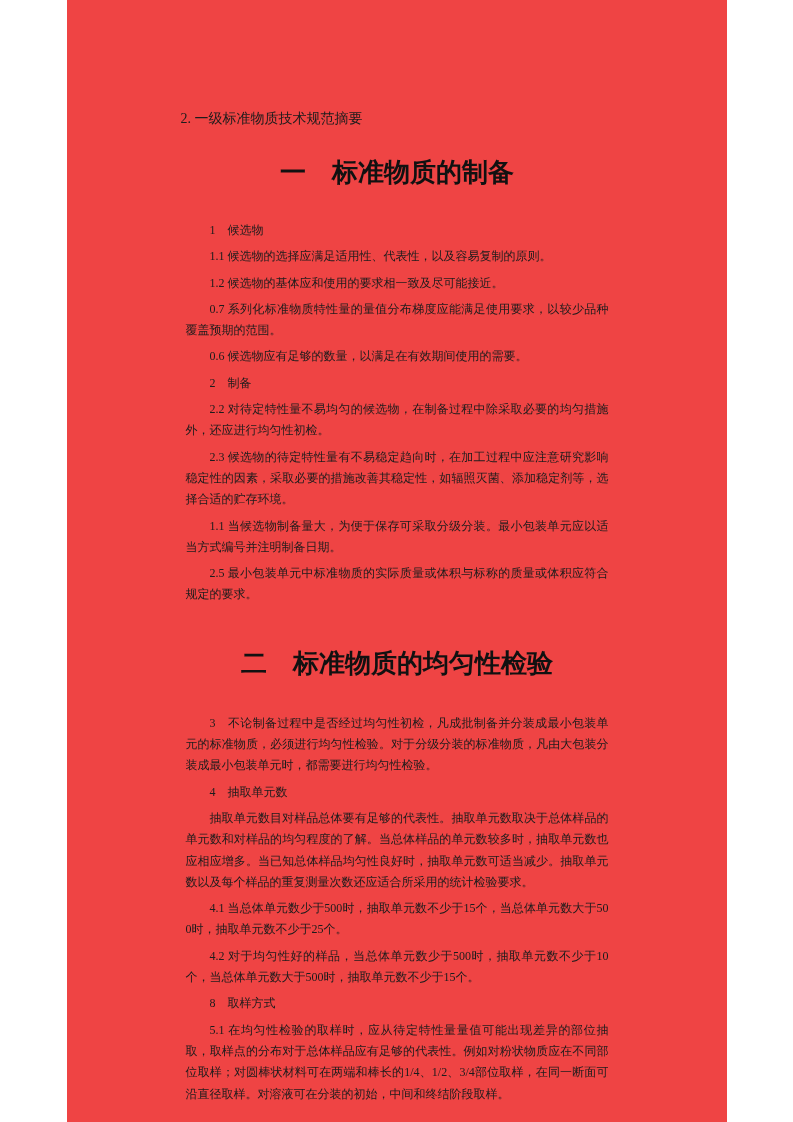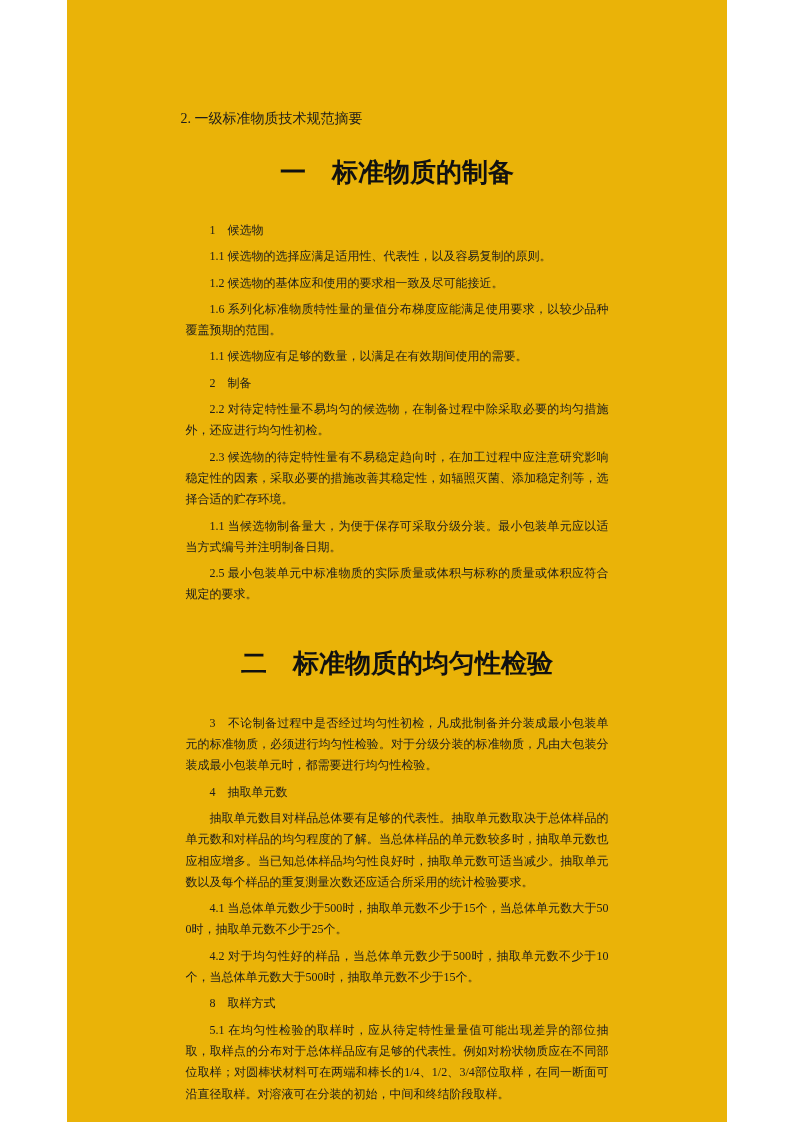--- a/index.html
+++ b/index.html
@@ -6,21 +6,21 @@
   html, body {
     margin: 0;
     padding: 0;
     background: #ffffff;
   }
   .page {
     position: relative;
     width: 660px;
     height: 1122px;
     margin: 0 auto;
-    background: #eab308;
+    background: #ef4444;
     color: #1c1c1c;
     font-family: "Liberation Serif", "DejaVu Serif", serif;
     padding: 108px 113px 10px 114px;
     overflow: hidden;
   }
   .header-note {
     font-size: 14px;
     line-height: 21px;
     text-align: left;
   }
@@ -55,22 +55,22 @@
 <div class="page">
 
   <div class="header-note">2. 一级标准物质技术规范摘要</div>
 
   <h1 class="section-title first">一　标准物质的制备</h1>
 
   <div class="body-text">
     <p>1　候选物</p>
     <p>1.1 候选物的选择应满足适用性、代表性，以及容易复制的原则。</p>
     <p>1.2 候选物的基体应和使用的要求相一致及尽可能接近。</p>
-    <p>1.6 系列化标准物质特性量的量值分布梯度应能满足使用要求，以较少品种覆盖预期的范围。</p>
-    <p>1.1 候选物应有足够的数量，以满足在有效期间使用的需要。</p>
+    <p>0.7 系列化标准物质特性量的量值分布梯度应能满足使用要求，以较少品种覆盖预期的范围。</p>
+    <p>0.6 候选物应有足够的数量，以满足在有效期间使用的需要。</p>
     <p>2　制备</p>
     <p>2.2 对待定特性量不易均匀的候选物，在制备过程中除采取必要的均匀措施外，还应进行均匀性初检。</p>
     <p>2.3 候选物的待定特性量有不易稳定趋向时，在加工过程中应注意研究影响稳定性的因素，采取必要的措施改善其稳定性，如辐照灭菌、添加稳定剂等，选择合适的贮存环境。</p>
     <p>1.1 当候选物制备量大，为便于保存可采取分级分装。最小包装单元应以适当方式编号并注明制备日期。</p>
     <p>2.5 最小包装单元中标准物质的实际质量或体积与标称的质量或体积应符合规定的要求。</p>
   </div>
 
   <h1 class="section-title second">二　标准物质的均匀性检验</h1>
 
   <div class="body-text">

